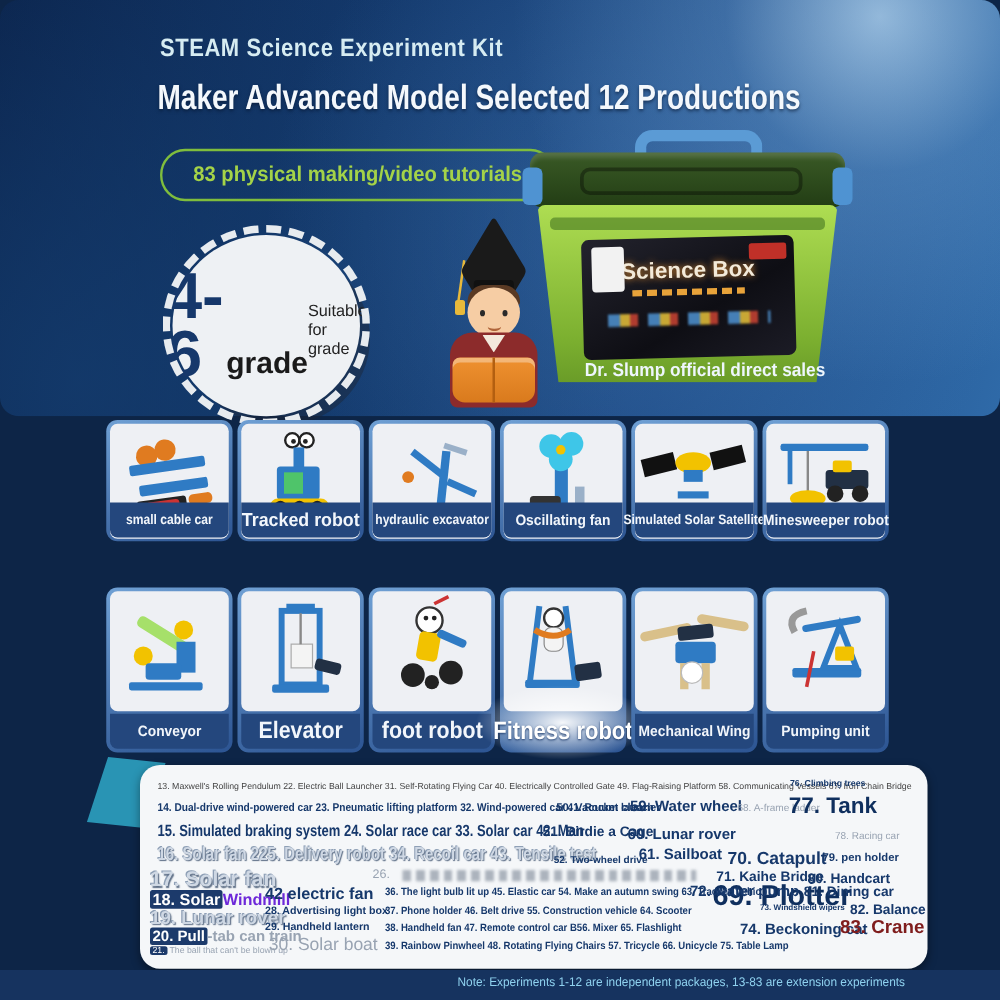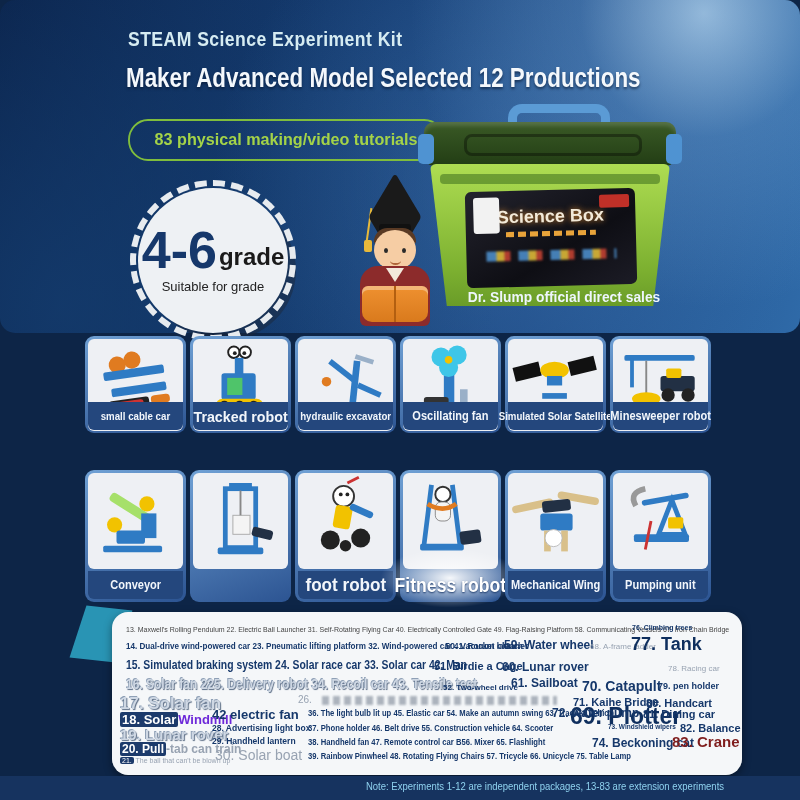--- a/index.html
+++ b/index.html
@@ -20,21 +20,21 @@
     text-shadow:0 2px 3px rgba(5,20,45,.6);}
   .pill{position:absolute;left:128px;top:119px;padding:9px 26px;border:2px solid #7fbd3d;
     border-radius:24px;color:#a4d348;font-size:17px;font-weight:bold;white-space:nowrap;
     transform:scaleX(.95);transform-origin:left;}
   .seller{position:absolute;left:434px;top:288px;width:260px;text-align:center;
     color:#eef6fc;font-size:15px;font-weight:bold;transform:scaleX(.92);}
 
   
   .badge{position:absolute;left:138px;top:188px;width:150px;height:145px;border-radius:50%;
     background:#eef1f4;box-shadow:10px 10px 0 -2px rgba(28,38,54,.45);
-    display:flex;flex-direction:column;align-items:center;justify-content:center;}
+    display:flex;align-items:center;justify-content:center;}
   .badge::before{content:"";position:absolute;inset:-8px;border:6px dashed #e7ebef;border-radius:50%;}
   .grade-line{display:flex;align-items:flex-end;}
   .grade-range{font-size:52px;font-weight:bold;color:#16386b;line-height:.9;}
   .grade-word{font-size:24px;font-weight:bold;color:#1a1a1a;margin:0 0 2px 2px;}
   .grade-cap{font-size:13px;color:#222;margin-top:6px;}
 
   
   .grad{position:absolute;left:332px;top:190px;width:125px;height:143px;}
   .cap{position:absolute;left:38px;top:2px;width:50px;height:50px;background:#1a1a1a;
     transform:rotate(45deg) skew(14deg,14deg);border-radius:4px;}
@@ -298,20 +298,23 @@
       <div class="photo">
         <svg width="95" height="96" viewBox="0 0 100 96">
           <rect x="34" y="14" width="32" height="62" fill="none" stroke="#2f7bc4" stroke-width="5"></rect>
           <rect x="38" y="8" width="24" height="8" fill="#2f7bc4"></rect>
           <rect x="42" y="42" width="18" height="20" fill="#f4f4f4" stroke="#aaa"></rect>
           <line x1="50" y1="16" x2="50" y2="42" stroke="#888" stroke-width="2"></line>
           <rect x="26" y="76" width="48" height="7" rx="2" fill="#2f7bc4"></rect>
           <rect x="62" y="56" width="22" height="10" rx="3" fill="#223044" transform="rotate(14 73 61)"></rect>
         </svg>
       </div>
+      <div class="card-label">
+          <span class="lbl fz19">Elevator</span>
+        </div>
     </div>
     <div class="card">
       <div class="photo">
         <svg width="95" height="96" viewBox="0 0 100 96">
           <line x1="52" y1="8" x2="64" y2="2" stroke="#cc3333" stroke-width="3"></line>
           <circle cx="48" cy="22" r="11" fill="#fff" stroke="#333" stroke-width="2"></circle>
           <circle cx="45" cy="20" r="2" fill="#222"></circle>
             <circle cx="52" cy="20" r="2" fill="#222"></circle>
           <rect x="38" y="32" width="18" height="24" rx="4" fill="#f2c200" transform="rotate(10 47 44)"></rect>
           <rect x="54" y="34" width="26" height="7" rx="3" fill="#2f7bc4" transform="rotate(24 67 37)"></rect>

